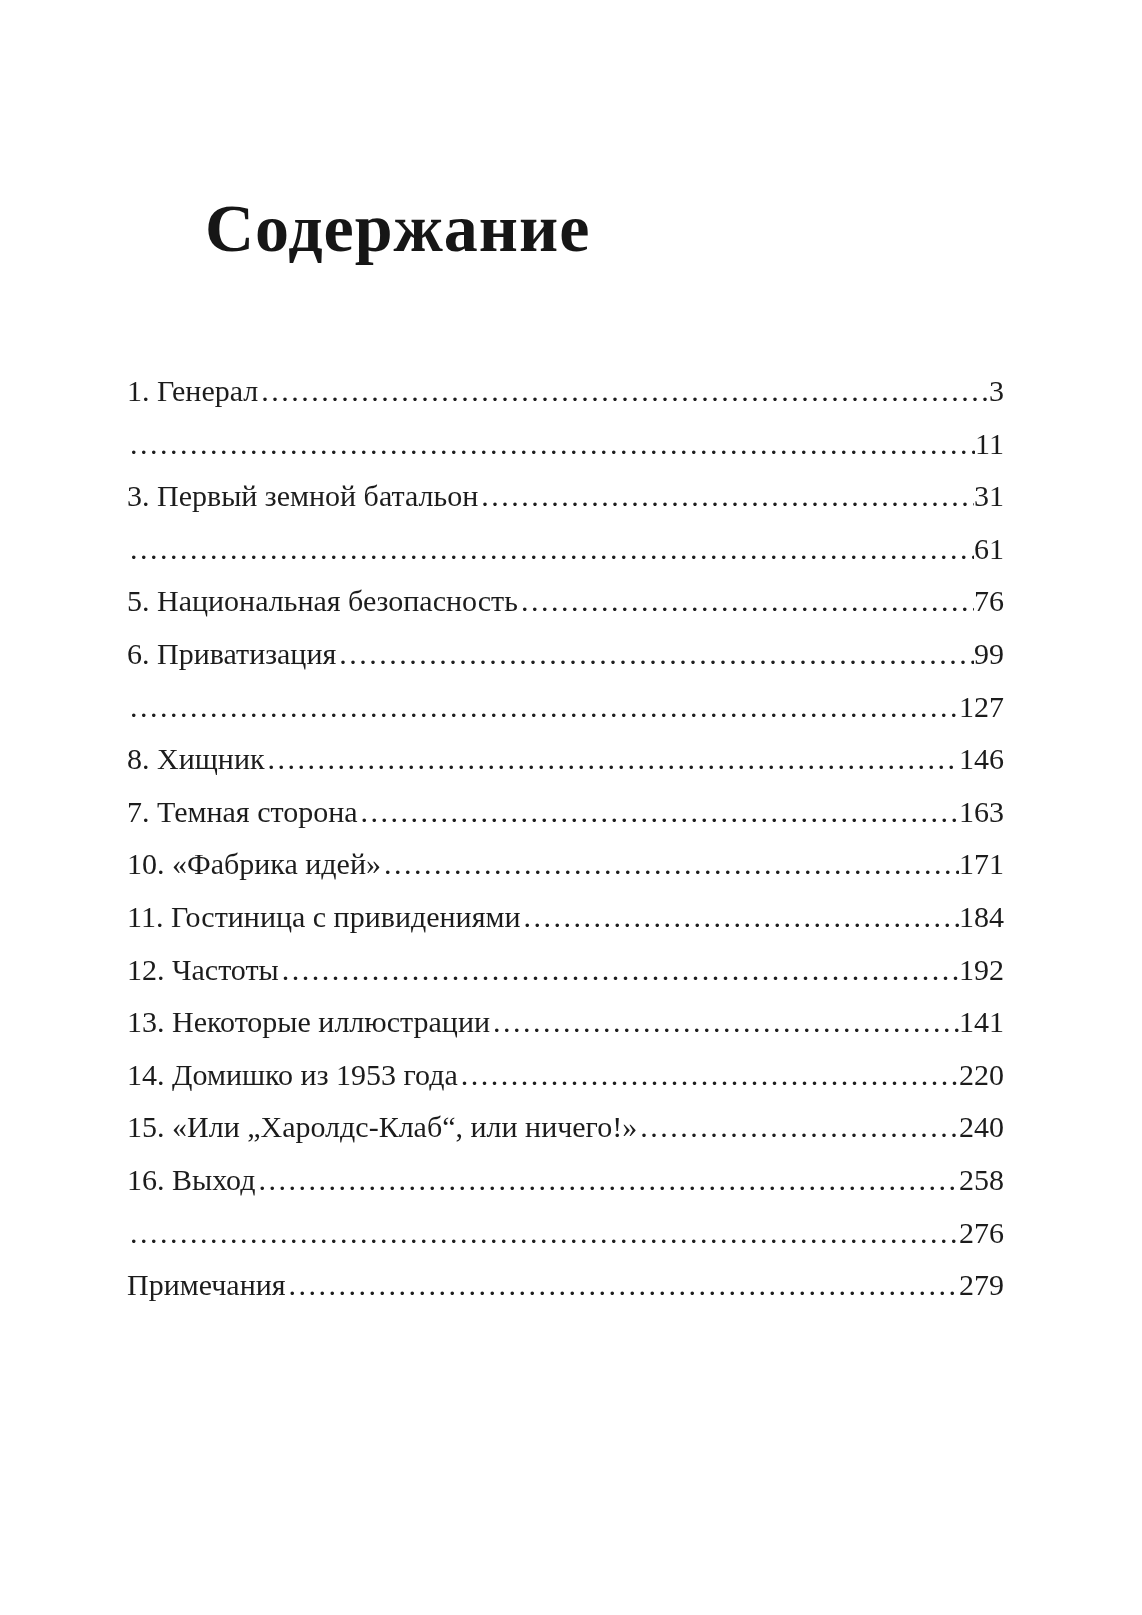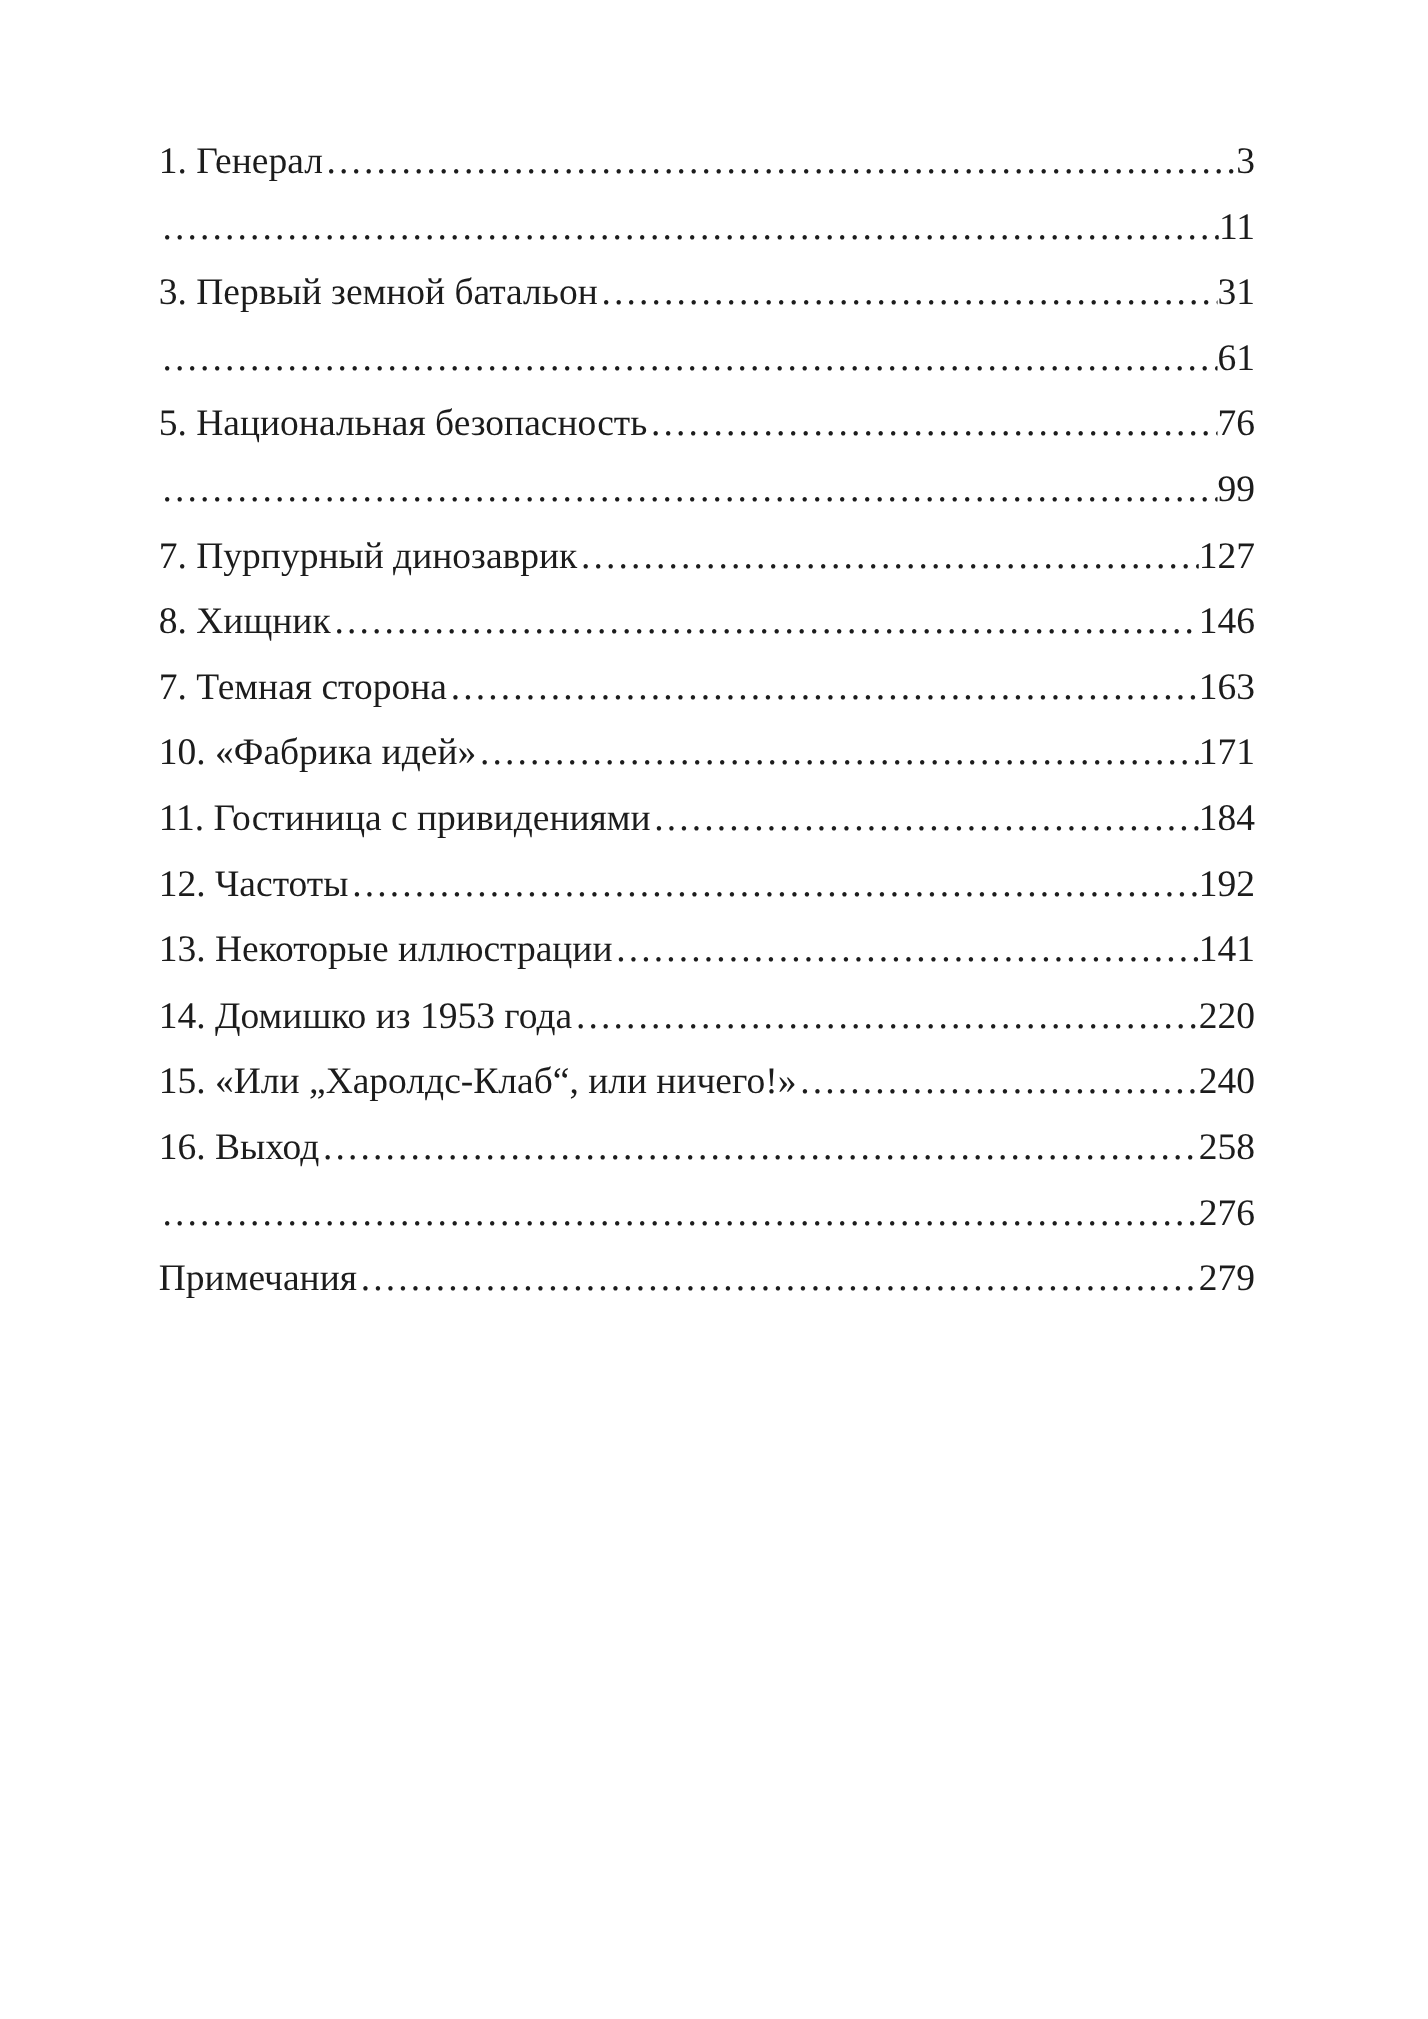--- a/index.html
+++ b/index.html
@@ -49,20 +49,21 @@
   }
   .toc-page {
     flex: 0 0 auto;
     text-align: right;
   }
 </style>
 </head>
 <body>
 
 <div class="page">
+  <h1 class="page-title">Содержание</h1>
 
   <div class="toc-list">
   <div class="toc-row">
     <span class="toc-label">1. Генерал</span>
     <span class="toc-leader">........................................................................................................................................................................................................</span>
     <span class="toc-page">3</span>
   </div>
 
   <div class="toc-row">
     <span class="toc-leader">........................................................................................................................................................................................................</span>
@@ -80,26 +81,26 @@
     <span class="toc-page">61</span>
   </div>
 
   <div class="toc-row">
     <span class="toc-label">5. Национальная безопасность</span>
     <span class="toc-leader">........................................................................................................................................................................................................</span>
     <span class="toc-page">76</span>
   </div>
 
   <div class="toc-row">
+    <span class="toc-label">6. Приватизация</span>
     <span class="toc-leader">........................................................................................................................................................................................................</span>
     <span class="toc-page">99</span>
   </div>
 
   <div class="toc-row">
-    <span class="toc-label">7. Пурпурный динозаврик</span>
     <span class="toc-leader">........................................................................................................................................................................................................</span>
     <span class="toc-page">127</span>
   </div>
 
   <div class="toc-row">
     <span class="toc-label">8. Хищник</span>
     <span class="toc-leader">........................................................................................................................................................................................................</span>
     <span class="toc-page">146</span>
   </div>
 

